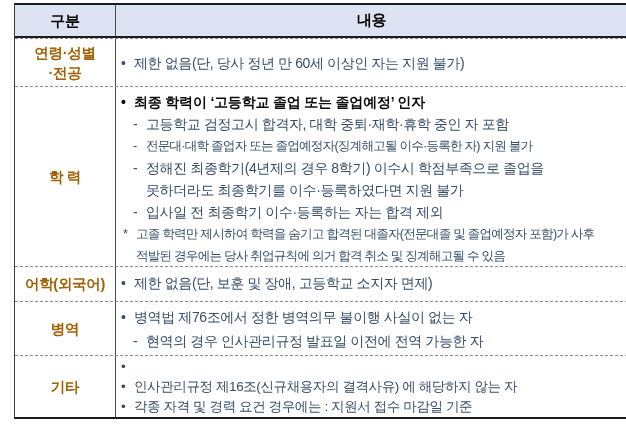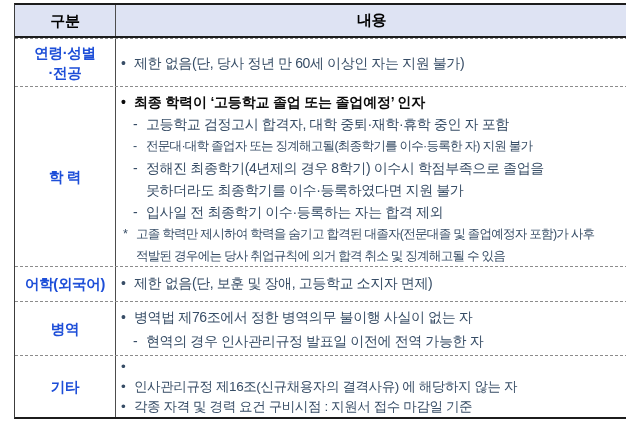--- a/index.html
+++ b/index.html
@@ -19,21 +19,21 @@
   .row{display:flex;box-sizing:border-box;}
   .row + .row{border-top:1px dashed #8c8c8c;}
   .row.header{
     height:33px;background:#dee3f3;
     border-top:none;border-bottom:2px solid #1c1c1c;
   }
   .label-cell{
     width:101px;flex:none;
     border-right:1px solid #4d4d4d;
     display:flex;flex-direction:column;justify-content:center;align-items:center;
-    font-weight:bold;color:#1d4ed8;font-size:14.5px;letter-spacing:-0.3px;
+    font-weight:bold;color:#a16207;font-size:14.5px;letter-spacing:-0.3px;
     text-align:center;line-height:20px;
     box-sizing:border-box;
   }
   .content-cell{
     flex:1;min-width:0;
     display:flex;flex-direction:column;justify-content:center;
     padding:2px 9px 2px 3px;
     color:#374d66;font-size:14px;letter-spacing:-0.4px;
     box-sizing:border-box;
   }
@@ -90,21 +90,21 @@
       <div class="line ind-bullet bold-line">
         <span class="marker">•</span>
         <span>최종 학력이 ‘고등학교 졸업 또는 졸업예정’ 인자</span>
       </div>
       <div class="line ind-dash">
         <span class="marker">-</span>
         <span>고등학교 검정고시 합격자, 대학 중퇴·재학·휴학 중인 자 포함</span>
       </div>
       <div class="line ind-dash tight">
         <span class="marker">-</span>
-        <span>전문대·대학 졸업자 또는 징계해고될(최종학기를 이수·등록한 자) 지원 불가</span>
+        <span>전문대·대학 졸업자 또는 졸업예정자(징계해고될 이수·등록한 자) 지원 불가</span>
       </div>
       <div class="line ind-dash">
         <span class="marker">-</span>
         <span>정해진 최종학기(4년제의 경우 8학기) 이수시 학점부족으로 졸업을</span>
       </div>
       <div class="line ind-dash">
         <span class="marker"></span>
         <span>못하더라도 최종학기를 이수·등록하였다면 지원 불가</span>
       </div>
       <div class="line ind-dash">
@@ -157,18 +157,18 @@
     <div class="content-cell">
       <div class="line ind-bullet">
         <span class="marker">•</span>
       </div>
       <div class="line ind-bullet">
         <span class="marker">•</span>
         <span>인사관리규정 제16조(신규채용자의 결격사유) 에 해당하지 않는 자</span>
       </div>
       <div class="line ind-bullet">
         <span class="marker">•</span>
-        <span>각종 자격 및 경력 요건 구비시점 : 지원서 접수 마감일 기준</span>
+        <span>각종 자격 및 경력 요건 경우에는 : 지원서 접수 마감일 기준</span>
       </div>
     </div>
   </div>
 
 </div>
 
 </body></html>

